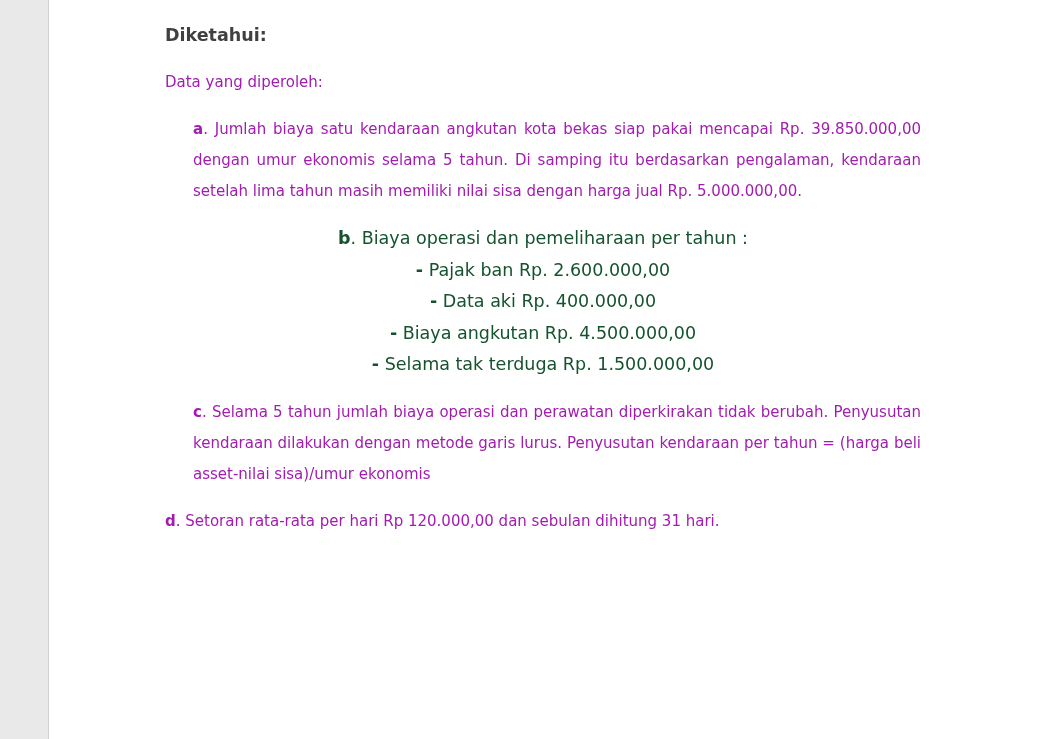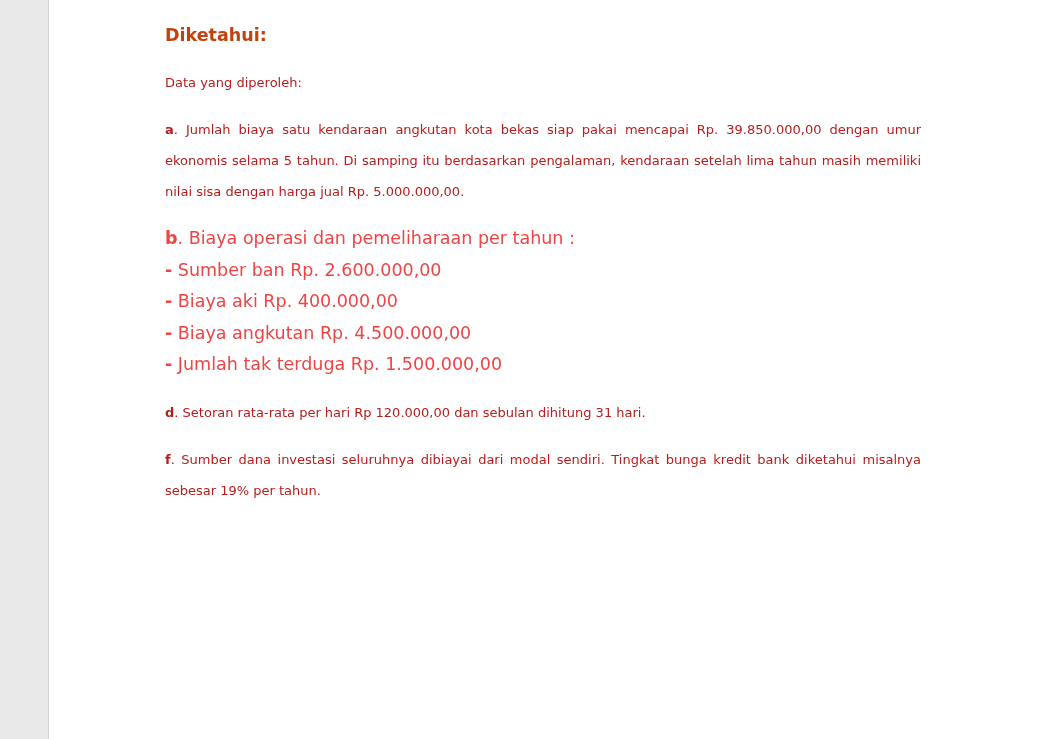--- a/index.html
+++ b/index.html
@@ -39,44 +39,46 @@
     bottom: 0;
     background: #ffffff;
   }
   .content {
     position: absolute;
     left: 116px;
     top: 0;
     width: 756px;
   }
   .para {
-    font-size: 13px;
+    font-size: 15px;
     line-height: 31px;
-    color: #b91c1c;
+    color: #a21caf;
     margin: 0 0 16px 0;
     text-align: left;
   }
   .para.justify {
     text-align: justify;
     text-justify: inter-word;
+    margin-left: 28px;
   }
   .heading {
     font-size: 17.5px;
     line-height: 31px;
     font-weight: bold;
     margin: 0 0 16px 0;
-    color: #c2410c;
+    color: #404040;
   }
   .list-block {
     margin: 0 0 16px 0;
   }
   .list-item {
     font-size: 17.5px;
     line-height: 31.5px;
-    color: #ef4444;
+    color: #14532d;
+    text-align: center;
   }
   .marker {
     font-weight: bold;
   }
   .spacer-lg {
     height: 44px;
   }
   .top-pad {
     height: 20px;
   }
@@ -94,30 +96,30 @@
       <div class="top-pad"></div>
 
       <p class="heading">Diketahui:</p>
 
       <p class="para">Data yang diperoleh:</p>
 
       <p class="para justify"><span class="marker">a</span><span>. Jumlah biaya satu kendaraan angkutan kota bekas siap pakai mencapai Rp. 39.850.000,00 dengan umur ekonomis selama 5 tahun. Di samping itu berdasarkan pengalaman, kendaraan setelah lima tahun masih memiliki nilai sisa dengan harga jual Rp. 5.000.000,00.</span></p>
 
       <div class="list-block">
         <div class="list-item"><span class="marker">b</span><span>. Biaya operasi dan pemeliharaan per tahun :</span></div>
-        <div class="list-item"><span class="marker">-</span> <span>Sumber ban Rp. 2.600.000,00</span></div>
-        <div class="list-item"><span class="marker">-</span> <span>Biaya aki Rp. 400.000,00</span></div>
+        <div class="list-item"><span class="marker">-</span> <span>Pajak ban Rp. 2.600.000,00</span></div>
+        <div class="list-item"><span class="marker">-</span> <span>Data aki Rp. 400.000,00</span></div>
         <div class="list-item"><span class="marker">-</span> <span>Biaya angkutan Rp. 4.500.000,00</span></div>
-        <div class="list-item"><span class="marker">-</span> <span>Jumlah tak terduga Rp. 1.500.000,00</span></div>
+        <div class="list-item"><span class="marker">-</span> <span>Selama tak terduga Rp. 1.500.000,00</span></div>
       </div>
 
+      <p class="para justify"><span class="marker">c</span><span>. Selama 5 tahun jumlah biaya operasi dan perawatan diperkirakan tidak berubah. Penyusutan kendaraan dilakukan dengan metode garis lurus. Penyusutan kendaraan per tahun = (harga beli asset-nilai sisa)/umur ekonomis</span></p>
 
       <p class="para"><span class="marker">d</span><span>. Setoran rata-rata per hari Rp 120.000,00 dan sebulan dihitung 31 hari.</span></p>
 
 
-      <p class="para justify"><span class="marker">f</span><span>. Sumber dana investasi seluruhnya dibiayai dari modal sendiri. Tingkat bunga kredit bank diketahui misalnya sebesar 19% per tahun.</span></p>
 
       <div class="spacer-lg"></div>
 
     </div>
   </div>
 
 </div>
 
 </body></html>

